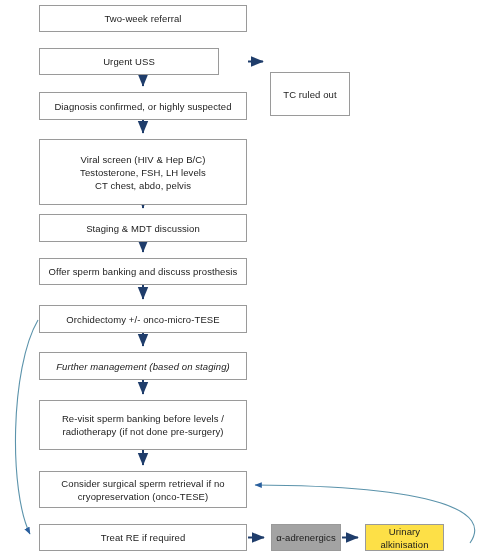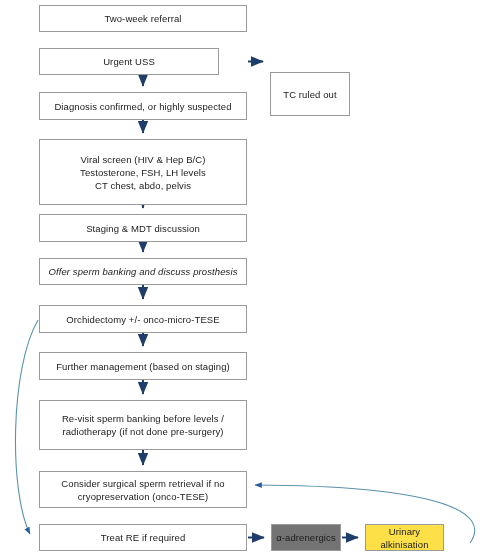--- a/index.html
+++ b/index.html
@@ -100,31 +100,31 @@
           <span class="l">Viral screen (HIV &amp; Hep B/C)</span>
           <span class="l">Testosterone, FSH, LH levels</span>
           <span class="l">CT chest, abdo, pelvis</span>
         </span>
       </div>
       <div class="node" style="left: 39px; top: 214px; width: 208px; height: 28px; border-color: rgb(154, 154, 154); background: rgb(255, 255, 255); color: rgb(27, 27, 27);">
         <span>
           <span class="l">Staging &amp; MDT discussion</span>
         </span>
       </div>
-      <div class="node" style="left: 39px; top: 258px; width: 208px; height: 27px; border-color: rgb(154, 154, 154); background: rgb(255, 255, 255); color: rgb(27, 27, 27); font-style: italic;">
+      <div class="node" style="left: 39px; top: 258px; width: 208px; height: 27px; border-color: rgb(154, 154, 154); background: rgb(255, 255, 255); color: rgb(27, 27, 27);">
         <span>
           <span class="l">Offer sperm banking and discuss prosthesis</span>
         </span>
       </div>
       <div class="node" style="left: 39px; top: 305px; width: 208px; height: 28px; border-color: rgb(154, 154, 154); background: rgb(255, 255, 255); color: rgb(27, 27, 27);">
         <span>
           <span class="l">Orchidectomy +/- onco-micro-TESE</span>
         </span>
       </div>
-      <div class="node" style="left: 39px; top: 352px; width: 208px; height: 28px; border-color: rgb(154, 154, 154); background: rgb(255, 255, 255); color: rgb(27, 27, 27);">
+      <div class="node" style="left: 39px; top: 352px; width: 208px; height: 28px; border-color: rgb(154, 154, 154); background: rgb(255, 255, 255); color: rgb(27, 27, 27); font-style: italic;">
         <span>
           <span class="l">Further management (based on staging)</span>
         </span>
       </div>
       <div class="node" style="left: 39px; top: 400px; width: 208px; height: 50px; border-color: rgb(154, 154, 154); background: rgb(255, 255, 255); color: rgb(27, 27, 27);">
         <span>
           <span class="l">Re-visit sperm banking before levels /</span>
           <span class="l">radiotherapy (if not done pre-surgery)</span>
         </span>
       </div>
@@ -132,21 +132,21 @@
         <span>
           <span class="l">Consider surgical sperm retrieval if no</span>
           <span class="l">cryopreservation (onco-TESE)</span>
         </span>
       </div>
       <div class="node" style="left: 39px; top: 524px; width: 208px; height: 27px; border-color: rgb(154, 154, 154); background: rgb(255, 255, 255); color: rgb(27, 27, 27);">
         <span>
           <span class="l">Treat RE if required</span>
         </span>
       </div>
-      <div class="node" style="left: 271px; top: 524px; width: 70px; height: 27px; border-color: rgb(154, 154, 154); background: #737373; color: rgb(27, 27, 27);">
+      <div class="node" style="left: 271px; top: 524px; width: 70px; height: 27px; border-color: rgb(154, 154, 154); background: #a3a3a3; color: rgb(27, 27, 27);">
         <span>
           <span class="l">α-adrenergics</span>
         </span>
       </div>
       <div class="node" style="left: 365px; top: 524px; width: 79px; height: 27px; border-color: rgb(154, 154, 154); background: #fde047; color: rgb(27, 27, 27);">
         <span>
           <span class="l">Urinary alkinisation</span>
         </span>
       </div>
     </div>

